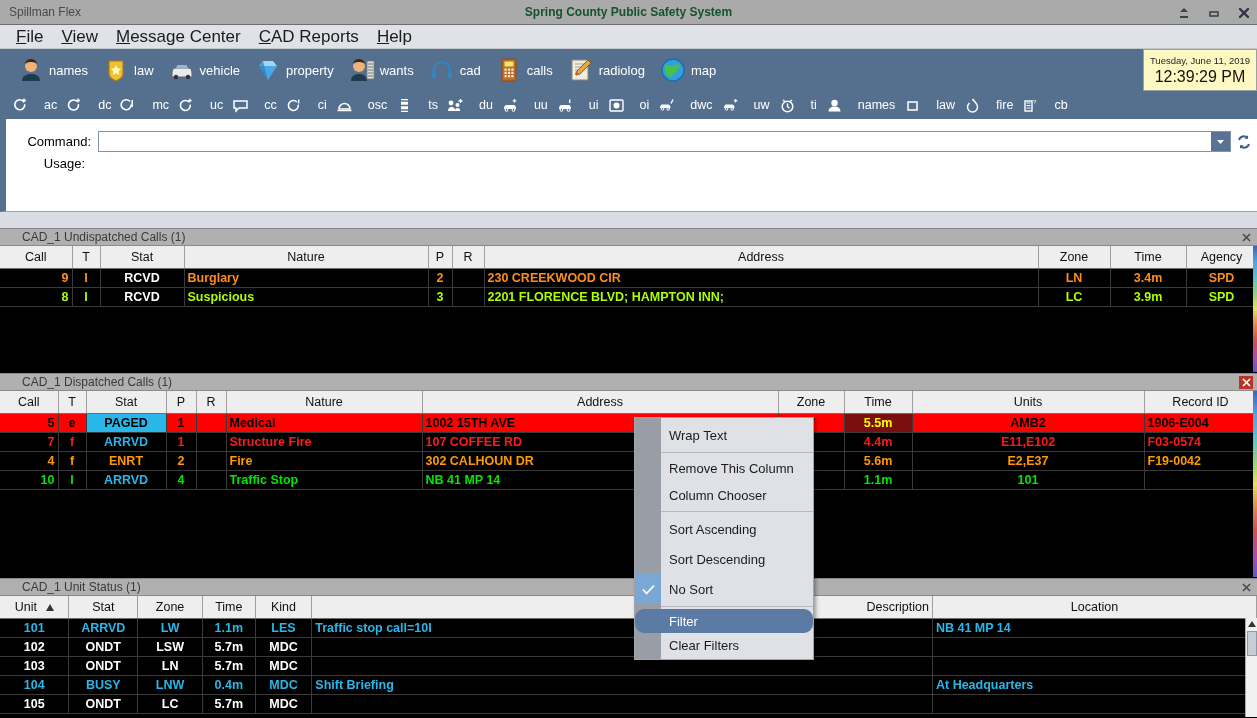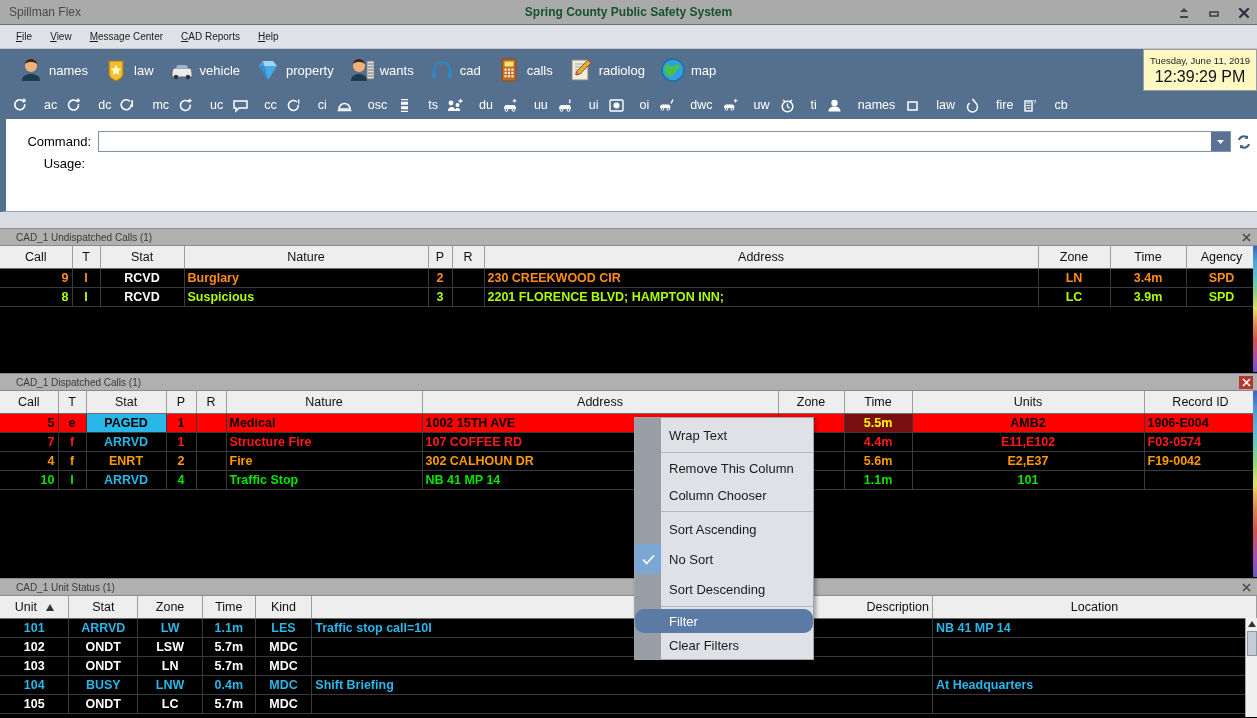--- a/index.html
+++ b/index.html
@@ -35,21 +35,21 @@
   .winbtn svg { display: block; }
 
   
   .menubar {
     height: 24px; background: #dfe2e7;
     display: flex; align-items: center;
     padding-left: 8px; gap: 2px;
     border-bottom: 1px solid #c3c7cc;
   }
   .menuitem {
-    font-size: 10px; color: #1b1b1b;
+    font-size: 17px; color: #1b1b1b;
     padding: 3px 8px; cursor: pointer; white-space: nowrap;
   }
   .menuitem u { text-decoration: underline; }
 
   
   .toolbar-wrap { background: #55708f; position: relative; }
   .toolbar-main {
     height: 42px; display: flex; align-items: center;
     padding-left: 12px; gap: 3px;
   }
@@ -119,21 +119,21 @@
     display: flex; align-items: center; padding-top: 4px; padding-left: 8px;
   }
 
   
   .panel { position: absolute; left: 0; background: #000; }
   .panel-title {
     height: 18px; background: #b0b0b0;
     border-top: 1px solid #8a8a8a;
     border-bottom: 1px solid #8a8a8a;
     display: flex; align-items: center;
-    font-size: 10px; color: #3a3a3a; padding-left: 16px;
+    font-size: 12px; color: #3a3a3a; padding-left: 22px;
     position: relative;
   }
   .panel-close {
     position: absolute; right: 4px; top: 2px;
     width: 14px; height: 13px;
     display: flex; align-items: center; justify-content: center;
     cursor: pointer; color: #444; font-size: 9px;
   }
   .panel-close.red { background: #b5362c; color: #fff; }
 
@@ -810,31 +810,31 @@
     <div class="ctxitem" style="height:27px">
       <span>Remove This Column</span>
     </div>
     <div class="ctxitem" style="height:27px">
       <span>Column Chooser</span>
     </div>
     <div class="ctxsep"></div>
     <div class="ctxitem">
       <span>Sort Ascending</span>
     </div>
+    <div class="ctxitem">
+      <span>Sort Descending</span>
+    </div>
     <div class="ctxitem checked">
       <span class="chk">
         <svg width="13" height="11" viewBox="0 0 13 11">
             <path d="M1 5.5l3.6 4L12 1.5" fill="none" stroke="#ffffff" stroke-width="1.8"></path>
           </svg>
       </span>
       <span>No Sort</span>
     </div>
-    <div class="ctxitem">
-      <span>Sort Descending</span>
-    </div>
     <div class="ctxsep"></div>
     <div class="ctxitem sel" style="height:24px">
       <span>Filter</span>
     </div>
     <div class="ctxitem" style="height:24px">
       <span>Clear Filters</span>
     </div>
   </div>
 
 </div>

